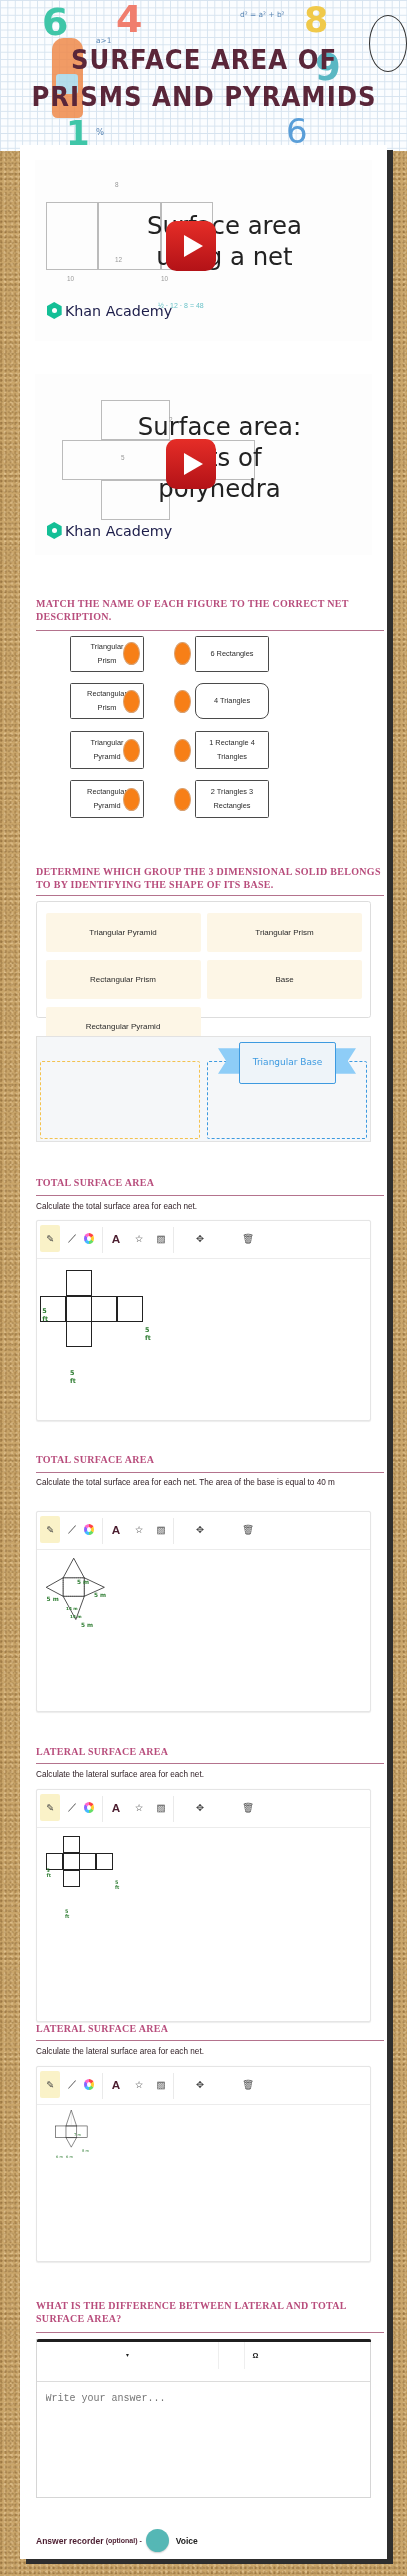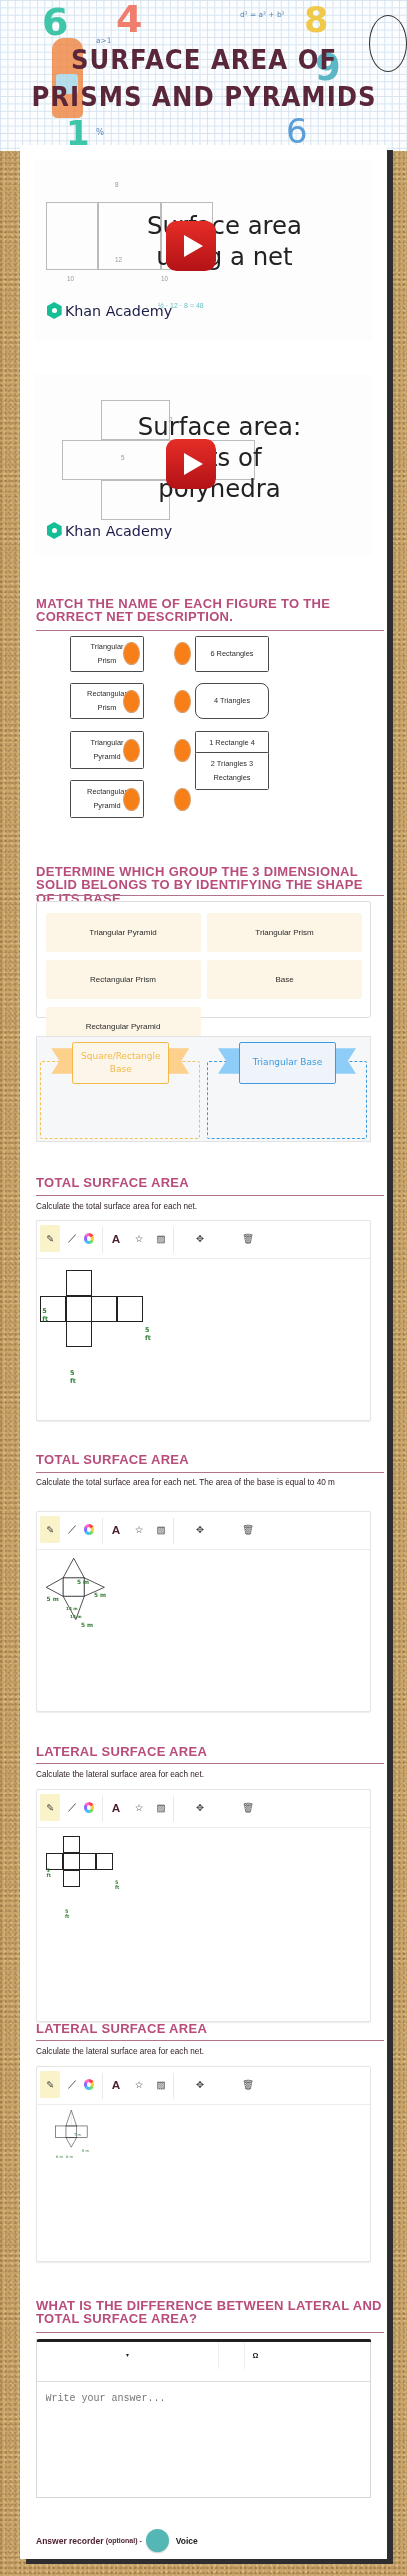--- a/index.html
+++ b/index.html
@@ -94,22 +94,22 @@
   }
   .khan-hex-inner { width: 5.3px; height: 5.3px; border-radius: 50%; background: #fff; }
   .khan-text {
     font-family: "DejaVu Sans", sans-serif; font-size: 14.3px; color: #1c1d4a; font-weight: 500;
   }
   .net-line { position: absolute; border: 0.8px solid #bbb; }
 
   
   .section-heading {
     position: absolute; left: 36px; width: 348px;
-    font-family: Liberation Sans, sans-serif;
-    font-weight: bold; font-size: 13px; line-height: 13.3px;
+    font-family: Liberation Serif, serif;
+    font-weight: bold; font-size: 10px; line-height: 13.3px;
     color: #b84d7c; text-transform: uppercase;
     letter-spacing: 0.3px;
     transform-origin: left top;
   }
   .heading-rule {
     position: absolute; left: 36px; width: 348px; height: 0.5px; background: #b4738d;
   }
   .instruction {
     position: absolute; left: 36px; width: 345px;
     font-size: 8.2px; line-height: 14px; color: #2b1a20;
@@ -305,21 +305,21 @@
 
 <div class="match-box" style="left:195px;top:636px;align-items:center;">
     <span>6 Rectangles</span>
   </div>
 <div class="match-box" style="left:195px;top:683px;border-radius:8px;">
     <span>4 Triangles</span>
   </div>
 <div class="match-box" style="left:195px;top:731px;height:38px;">
     <span>1 Rectangle 4 Triangles</span>
   </div>
-<div class="match-box" style="left:195px;top:752px;height:38px;">
+<div class="match-box" style="left:195px;top:780px;height:38px;">
     <span>2 Triangles 3 Rectangles</span>
   </div>
 
 <div class="match-dot" style="left:123px;top:642px;"></div>
 <div class="match-dot" style="left:123px;top:690px;"></div>
 <div class="match-dot" style="left:123px;top:739px;"></div>
 <div class="match-dot" style="left:123px;top:788px;"></div>
 <div class="match-dot" style="left:174px;top:642px;"></div>
 <div class="match-dot" style="left:174px;top:690px;"></div>
 <div class="match-dot" style="left:174px;top:739px;"></div>
@@ -342,25 +342,20 @@
       <span>Base</span>
     </div>
   <div class="cat-option" style="left:8.5px;top:105px;">
       <span>Rectangular Pyramid</span>
     </div>
 </div>
 
 <div class="drop-container">
   <div class="drop-zone" style="left:3.2px;top:24.4px;width:160px;height:78px;border:0.8px dashed #f3c24f;"></div>
   <div class="drop-zone" style="left:170px;top:24.4px;width:160px;height:78px;border:0.8px dashed #3d9ae0;"></div>
-  <div class="ribbon" style="left:14.3px;top:4.8px;">
-    <div class="ribbon-tail-l" style="left:0;background:#fdd08c;clip-path:polygon(0 0,100% 0,100% 100%,0 100%,35% 50%);"></div>
-    <div class="ribbon-tail-r" style="right:0;background:#fdd08c;clip-path:polygon(0 0,100% 0,65% 50%,100% 100%,0 100%);"></div>
-    <div class="ribbon-label" style="background:#fcf6ea;border:0.8px solid #f5b94a;color:#f5b94a;">Square/Rectangle Base</div>
-  </div>
   <div class="ribbon" style="left:181px;top:4.8px;">
     <div class="ribbon-tail-l" style="left:0;background:#8ecdf7;clip-path:polygon(0 0,100% 0,100% 100%,0 100%,35% 50%);"></div>
     <div class="ribbon-tail-r" style="right:0;background:#8ecdf7;clip-path:polygon(0 0,100% 0,65% 50%,100% 100%,0 100%);"></div>
     <div class="ribbon-label" style="background:#eef4f9;border:0.8px solid #3d9ae0;color:#3d9ae0;text-align:right;">Triangular Base</div>
   </div>
 </div>
 
 <div class="section-heading" style="top:1176px;">Total Surface Area</div>
 <div class="heading-rule" style="top:1195px;"></div>
 <div class="instruction" style="top:1200px;">Calculate the total surface area for each net.</div>

